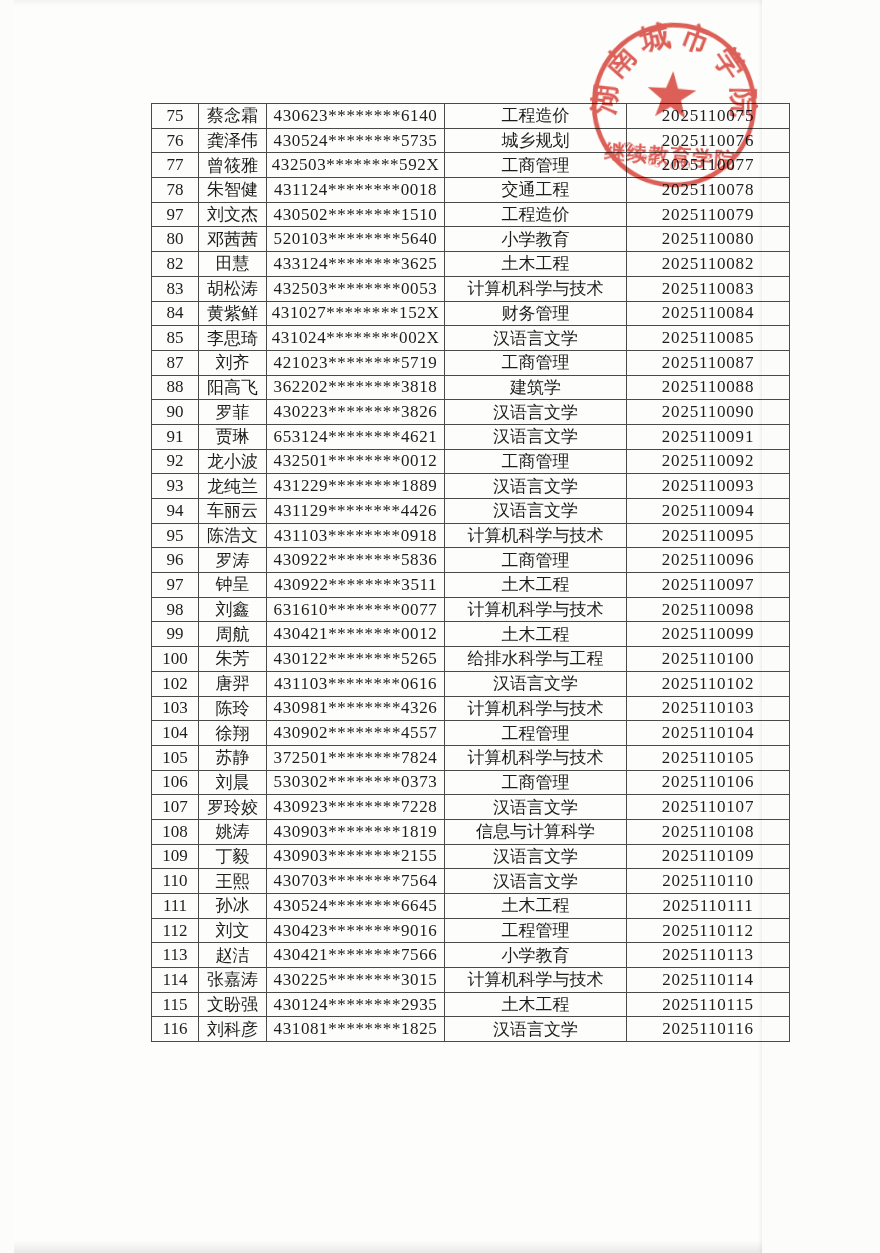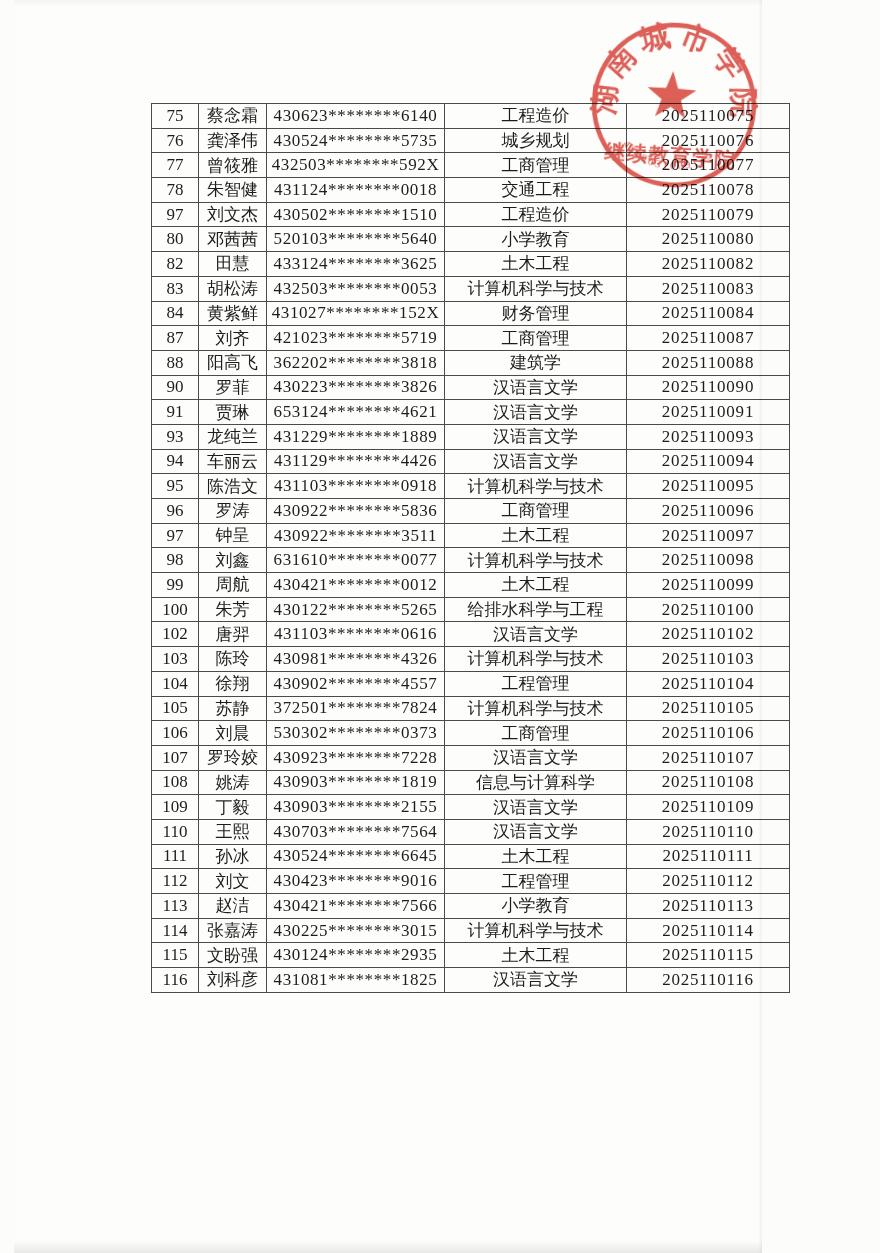--- a/index.html
+++ b/index.html
@@ -123,20 +123,27 @@
           <td class="col-admit_no">2025110083</td>
         </tr>
         <tr>
           <td class="col-no">84</td>
           <td class="col-name">黄紫鲜</td>
           <td class="col-id_masked">431027********152X</td>
           <td class="col-major">财务管理</td>
           <td class="col-admit_no">2025110084</td>
         </tr>
         <tr>
+          <td class="col-no">85</td>
+          <td class="col-name">李思琦</td>
+          <td class="col-id_masked">431024********002X</td>
+          <td class="col-major">汉语言文学</td>
+          <td class="col-admit_no">2025110085</td>
+        </tr>
+        <tr>
           <td class="col-no">87</td>
           <td class="col-name">刘齐</td>
           <td class="col-id_masked">421023********5719</td>
           <td class="col-major">工商管理</td>
           <td class="col-admit_no">2025110087</td>
         </tr>
         <tr>
           <td class="col-no">88</td>
           <td class="col-name">阳高飞</td>
           <td class="col-id_masked">362202********3818</td>
@@ -149,20 +156,27 @@
           <td class="col-id_masked">430223********3826</td>
           <td class="col-major">汉语言文学</td>
           <td class="col-admit_no">2025110090</td>
         </tr>
         <tr>
           <td class="col-no">91</td>
           <td class="col-name">贾琳</td>
           <td class="col-id_masked">653124********4621</td>
           <td class="col-major">汉语言文学</td>
           <td class="col-admit_no">2025110091</td>
+        </tr>
+        <tr>
+          <td class="col-no">92</td>
+          <td class="col-name">龙小波</td>
+          <td class="col-id_masked">432501********0012</td>
+          <td class="col-major">工商管理</td>
+          <td class="col-admit_no">2025110092</td>
         </tr>
         <tr>
           <td class="col-no">93</td>
           <td class="col-name">龙纯兰</td>
           <td class="col-id_masked">431229********1889</td>
           <td class="col-major">汉语言文学</td>
           <td class="col-admit_no">2025110093</td>
         </tr>
         <tr>
           <td class="col-no">94</td>

